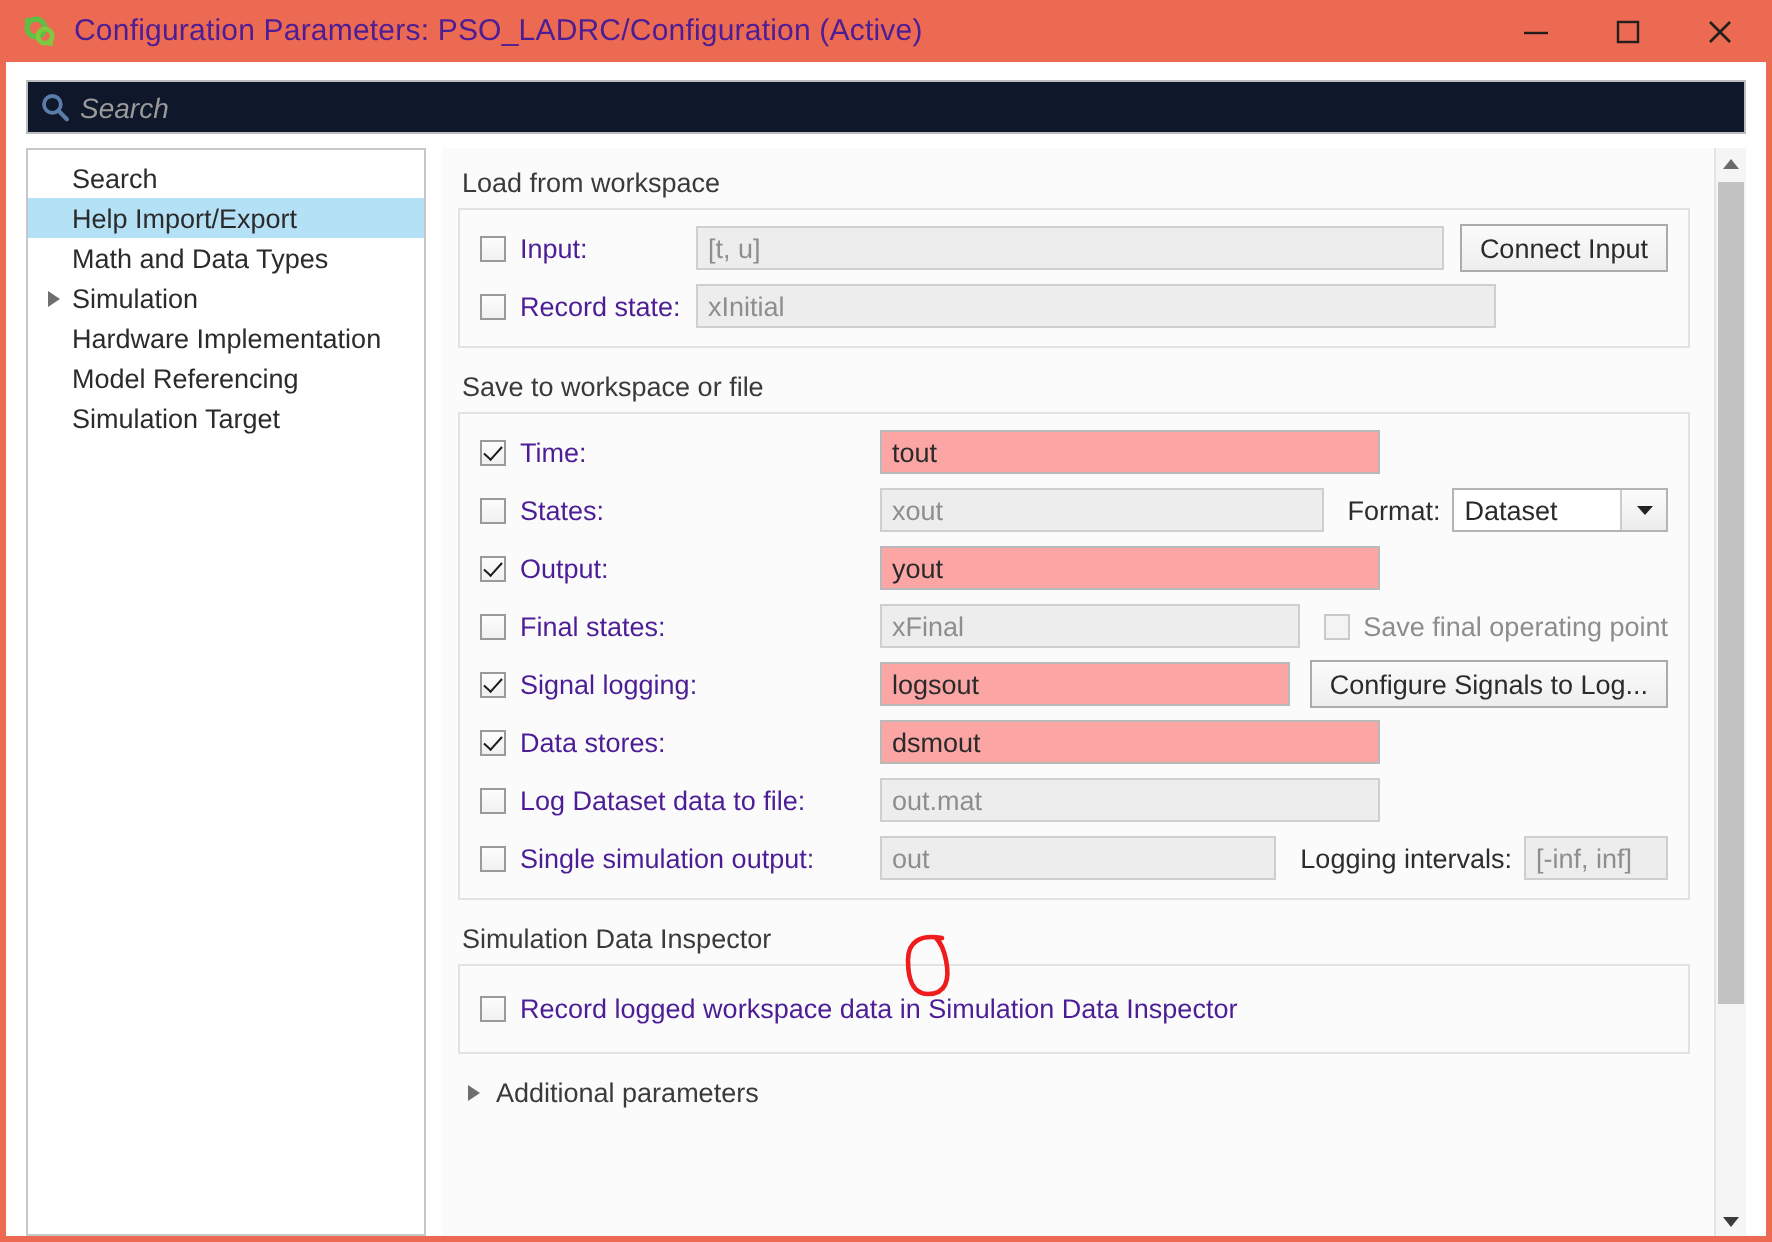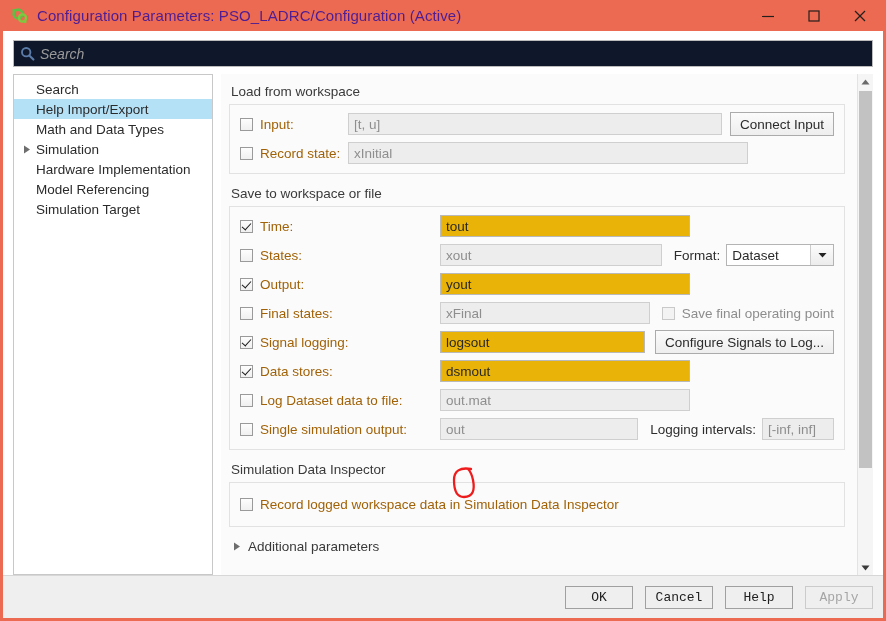--- a/index.html
+++ b/index.html
@@ -198,33 +198,33 @@
     content: "";
     position: absolute;
     left: 3px; top: 0px;
     width: 4px; height: 8px;
     border: solid #1c1c1c;
     border-width: 0 1.6px 1.6px 0;
     transform: rotate(42deg);
   }
   .cb-label {
     font-size: 13.5px;
-    color: #a16207;
+    color: #4c1d95;
     white-space: nowrap;
   }
   .cb-label.disabled { color:#8d8d8d; }
 
   .lbl-col { width: 108px; flex: none; display:flex; align-items:center;}
   .lbl-col.wide { width: 200px; }
 
   .tfield {
     height: 22px;
     box-sizing: border-box;
     border: 1px solid #b9b9b9;
-    background: #eab308;
+    background: #fca5a5;
     font-family: "Liberation Sans", sans-serif;
     font-size: 13.5px;
     color: #2a2a2a;
     padding: 0 5px;
     outline: none;
     width: 250px;
   }
   .tfield.disabled {
     background: #ededed;
     border-color: #cfcfcf;
@@ -596,20 +596,14 @@
         </div>
         <div class="sb-arrow">
           <svg width="9" height="6" viewBox="0 0 9 6">
               <polygon points="0.5,0.5 8.5,0.5 4.5,5.5" fill="#3a3a3a"></polygon>
             </svg>
         </div>
       </div>
     </div>
   </div>
 
-  <div id="footer">
-    <div class="footer-btn">OK</div>
-    <div class="footer-btn">Cancel</div>
-    <div class="footer-btn">Help</div>
-    <div class="footer-btn disabled">Apply</div>
-  </div>
 
 </div>
 
 </body></html>

